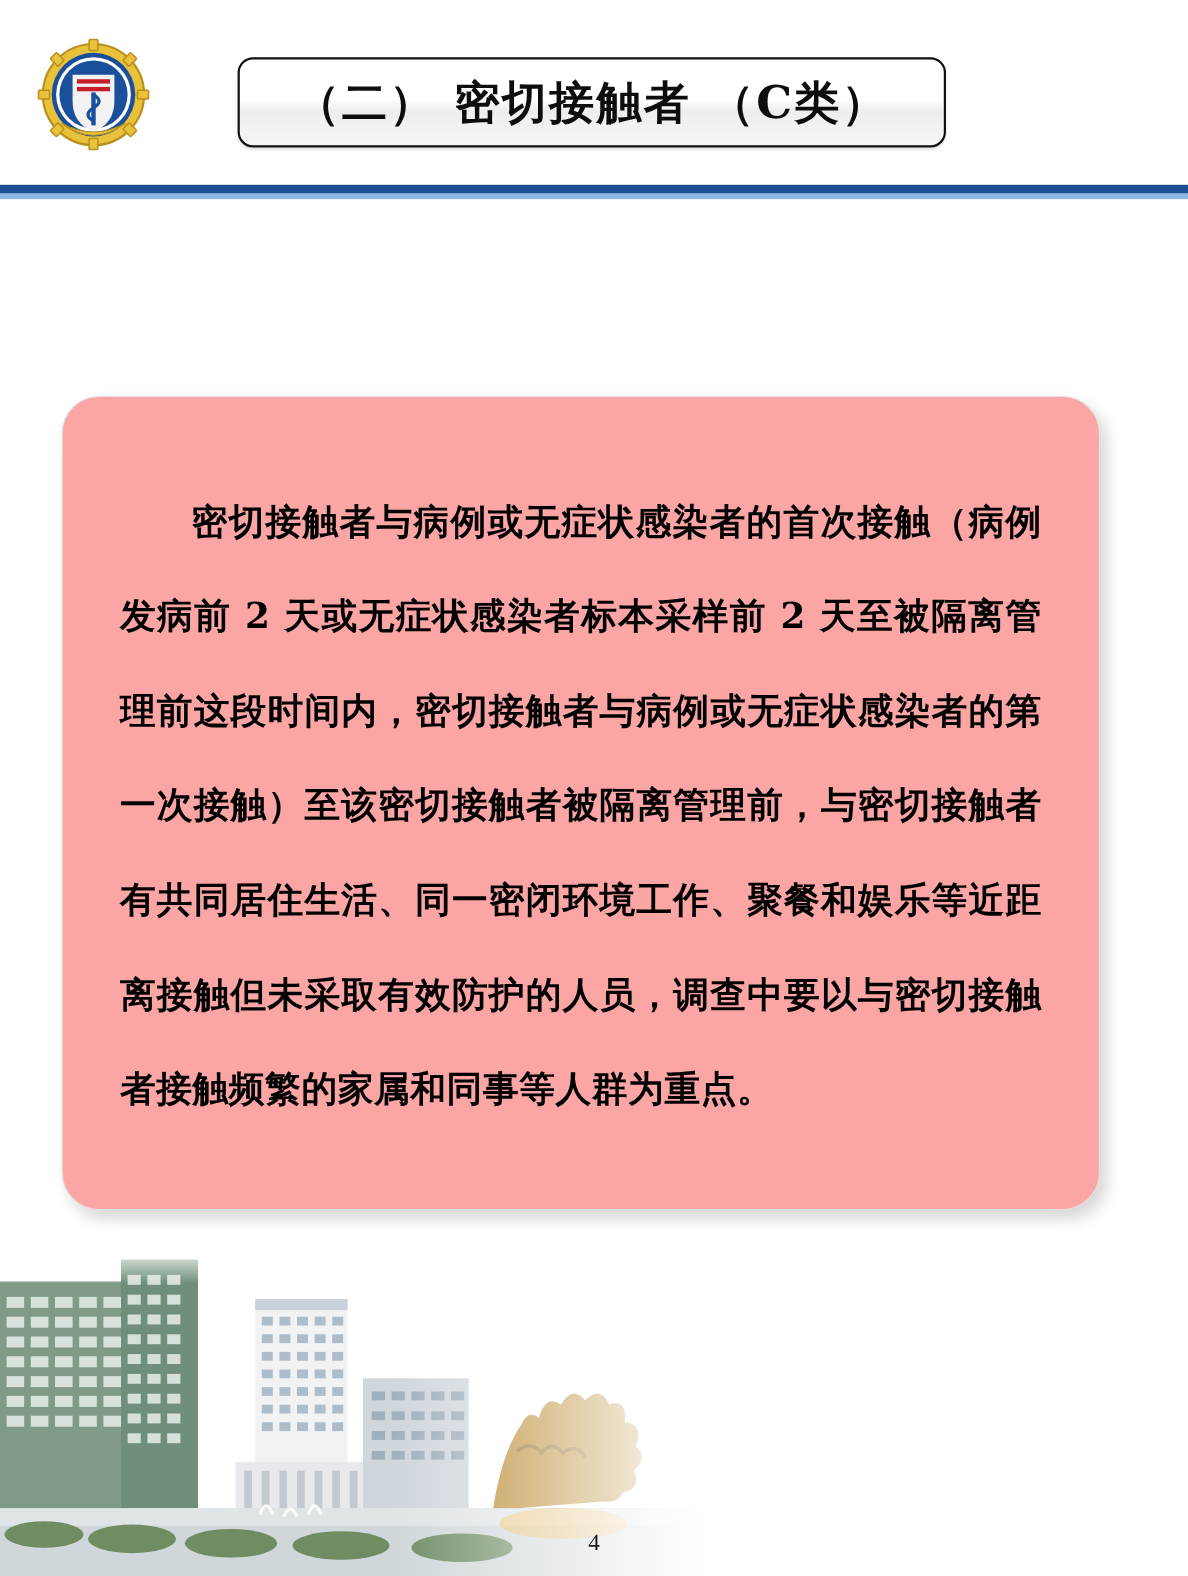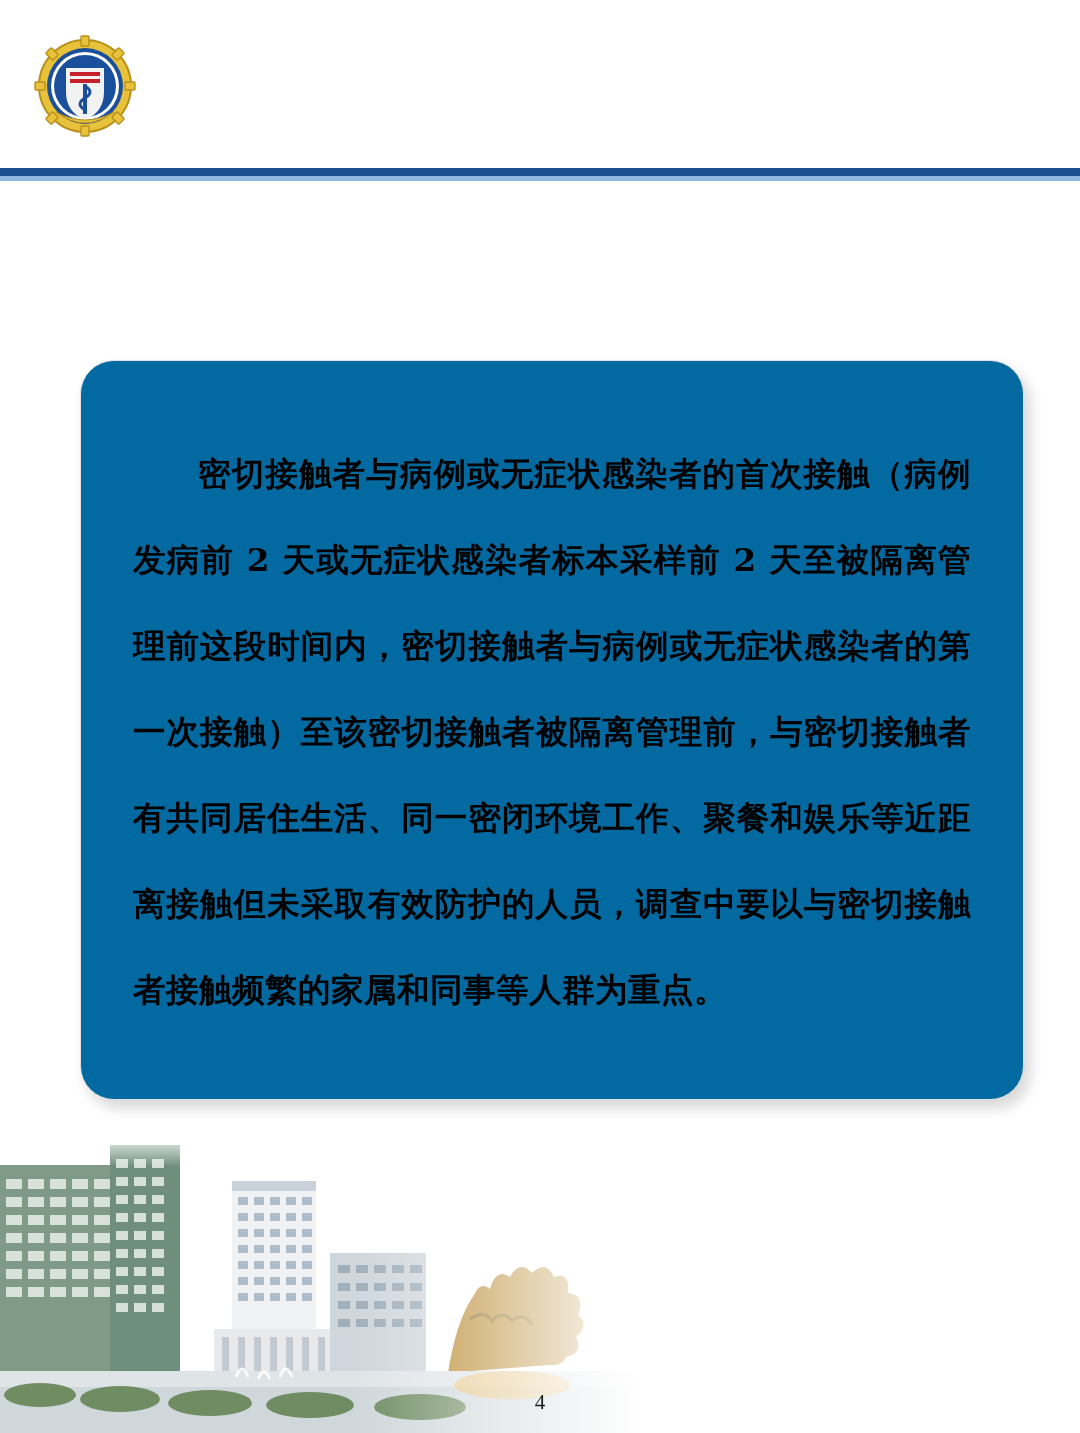--- a/index.html
+++ b/index.html
@@ -75,25 +75,25 @@
   }
   .rule-light {
     top: 176px;
     height: 5px;
     background: #8fb8e0;
   }
 
   
   .content-card {
     position: absolute;
-    left: 80px;
+    left: 56px;
     top: 360px;
     width: 944px;
     height: 740px;
-    background: #0369a1;
+    background: #fca5a5;
     border: 1px solid #e2e2e2;
     border-radius: 34px;
     box-shadow: 6px 8px 14px rgba(0,0,0,0.16);
     box-sizing: border-box;
     padding: 70px 52px 40px 52px;
   }
 
   .paragraph {
     font-family: "DejaVu Serif", "Liberation Serif", serif;
     font-weight: bold;
@@ -160,20 +160,23 @@
           <rect x="40" y="45" width="30" height="4" fill="#c8202a"></rect>
 
           <rect x="53" y="50" width="4" height="30" fill="#1a4f9c"></rect>
           <path d="M55 52 q10 6 0 12 q-10 6 0 12" fill="none" stroke="#1a4f9c" stroke-width="3"></path>
 
           <path d="M26 78 q29 16 58 0 q-29 22 -58 0 z" fill="#e8c23a" stroke="#b8901c" stroke-width="1"></path>
         </g>
       </svg>
     </div>
 
+    <div class="title-plate">
+      <span class="title-text">（二） 密切接触者 （C类）</span>
+    </div>
 
     <div class="rule rule-dark"></div>
     <div class="rule rule-light"></div>
   </div>
 
   <div class="content-card">
     <p class="paragraph">密切接触者与病例或无症状感染者的首次接触（病例发病前 2 天或无症状感染者标本采样前 2 天至被隔离管理前这段时间内，密切接触者与病例或无症状感染者的第一次接触）至该密切接触者被隔离管理前，与密切接触者有共同居住生活、同一密闭环境工作、聚餐和娱乐等近距离接触但未采取有效防护的人员，调查中要以与密切接触者接触频繁的家属和同事等人群为重点。</p>
   </div>
 
   <div class="footer-art">

